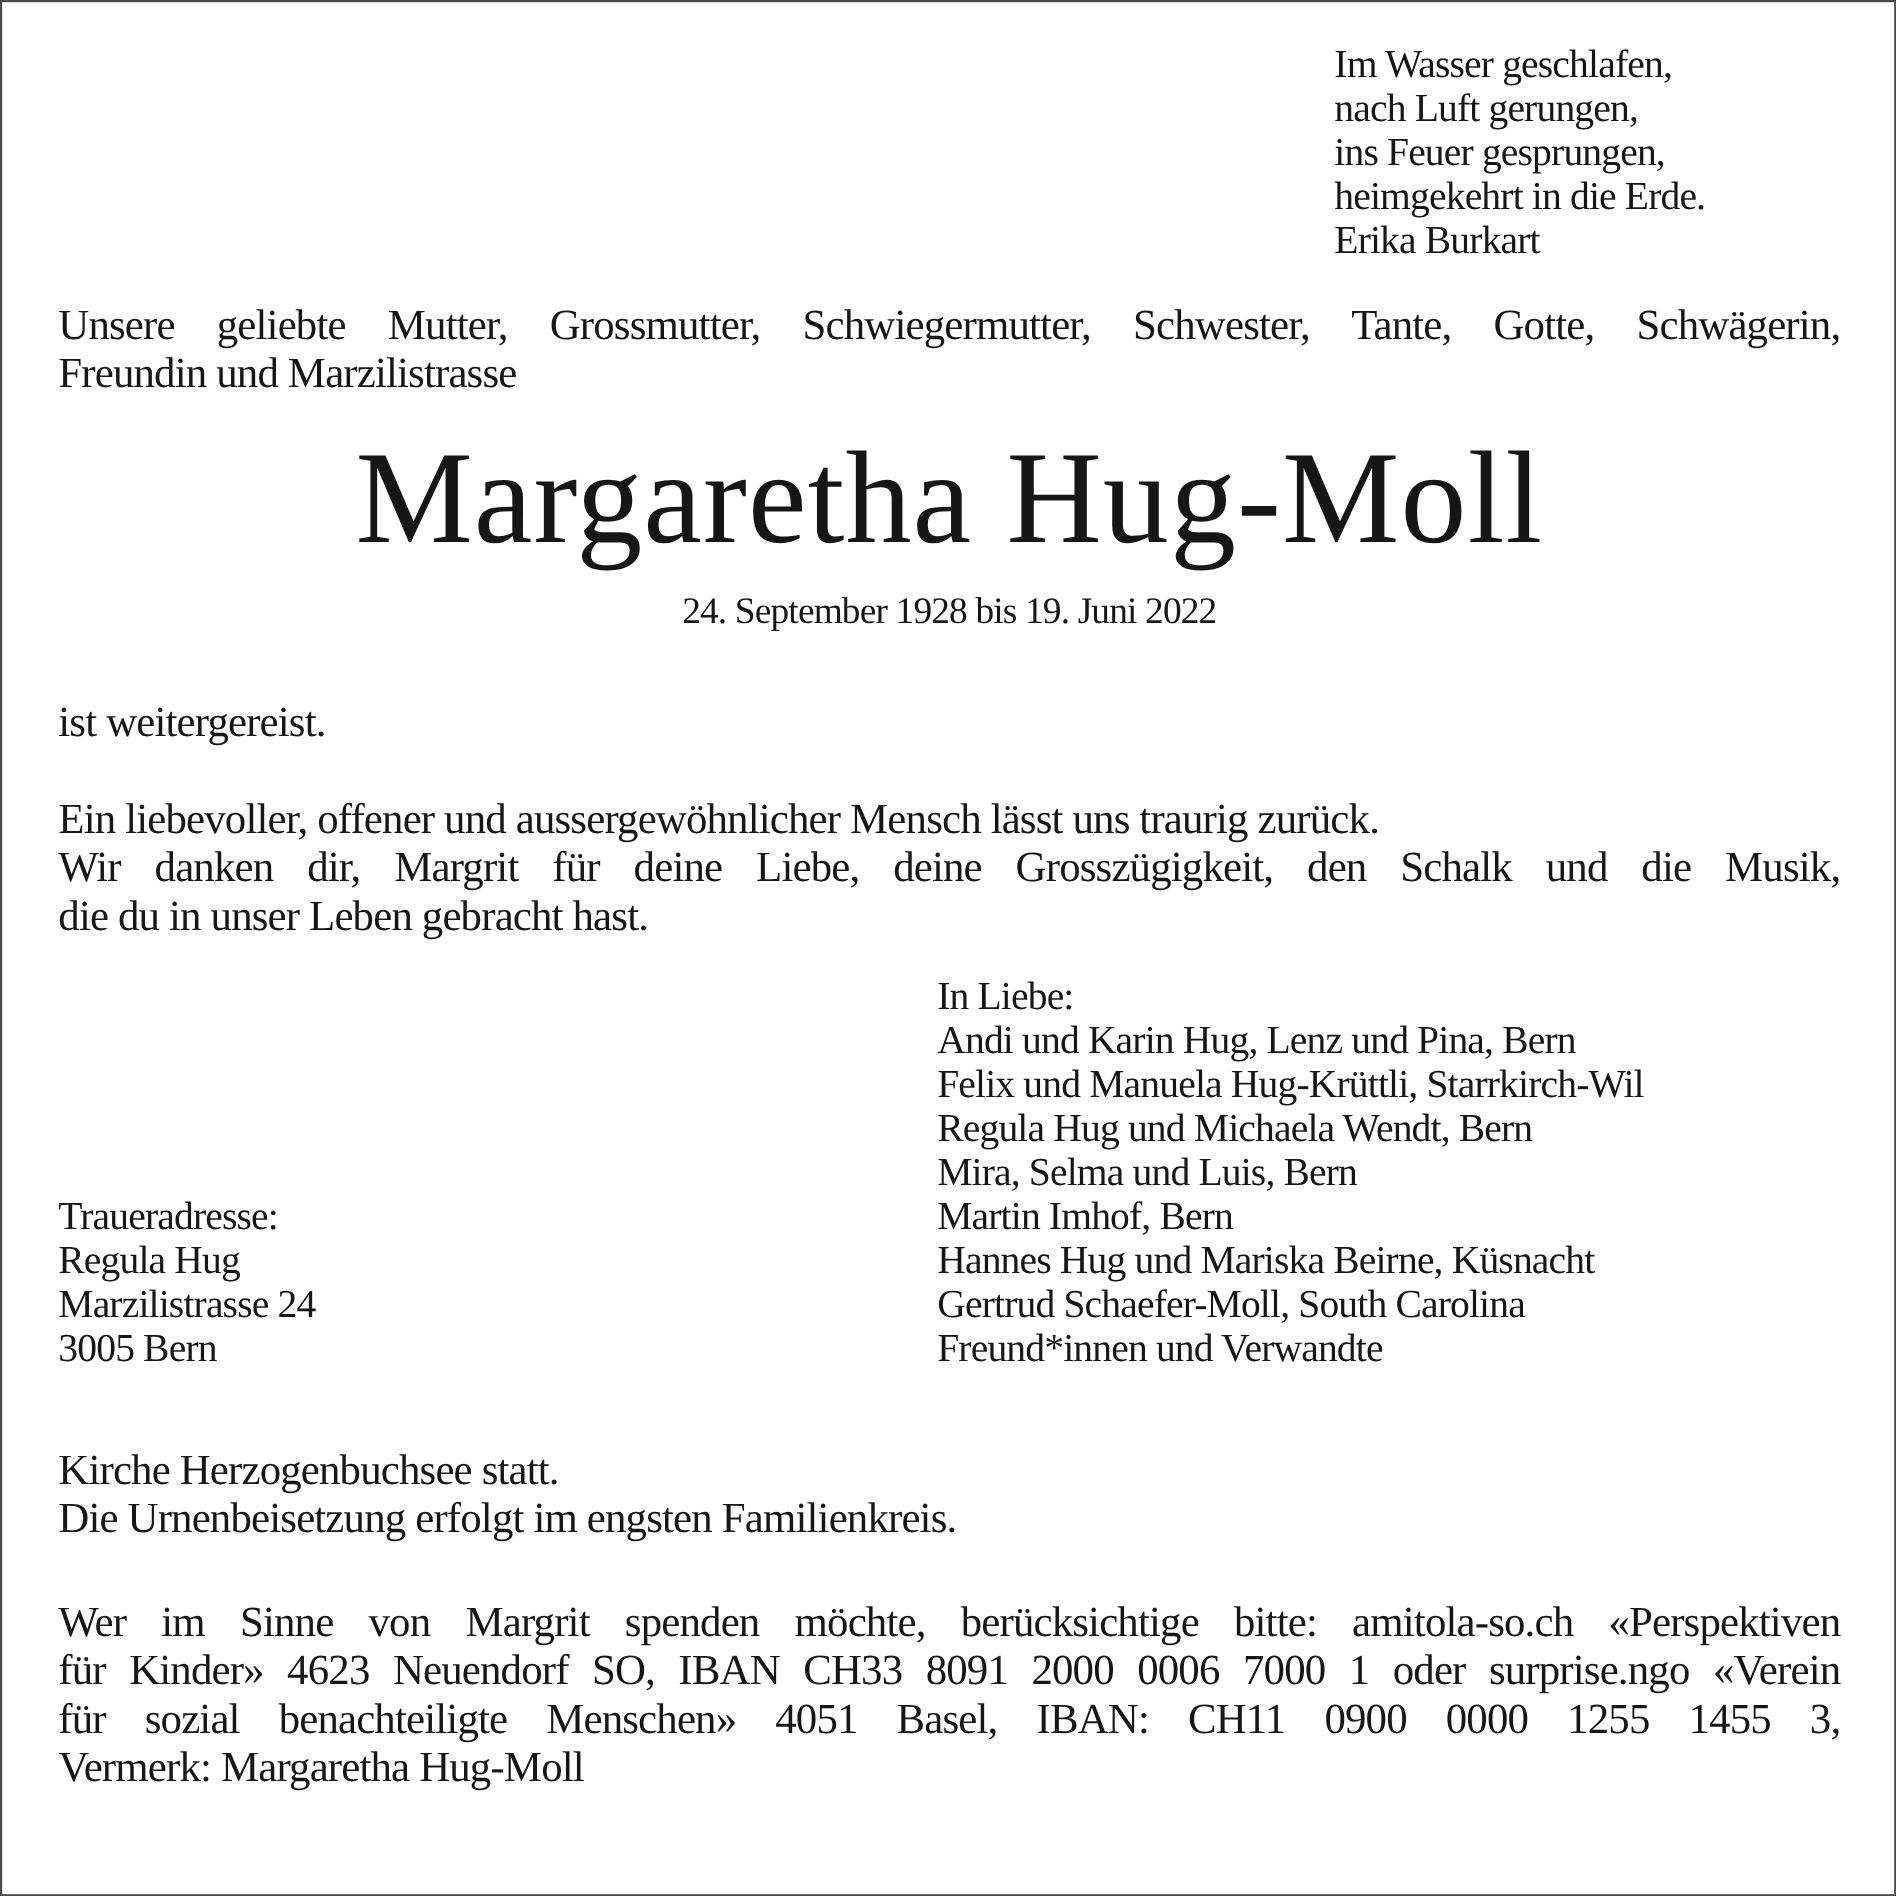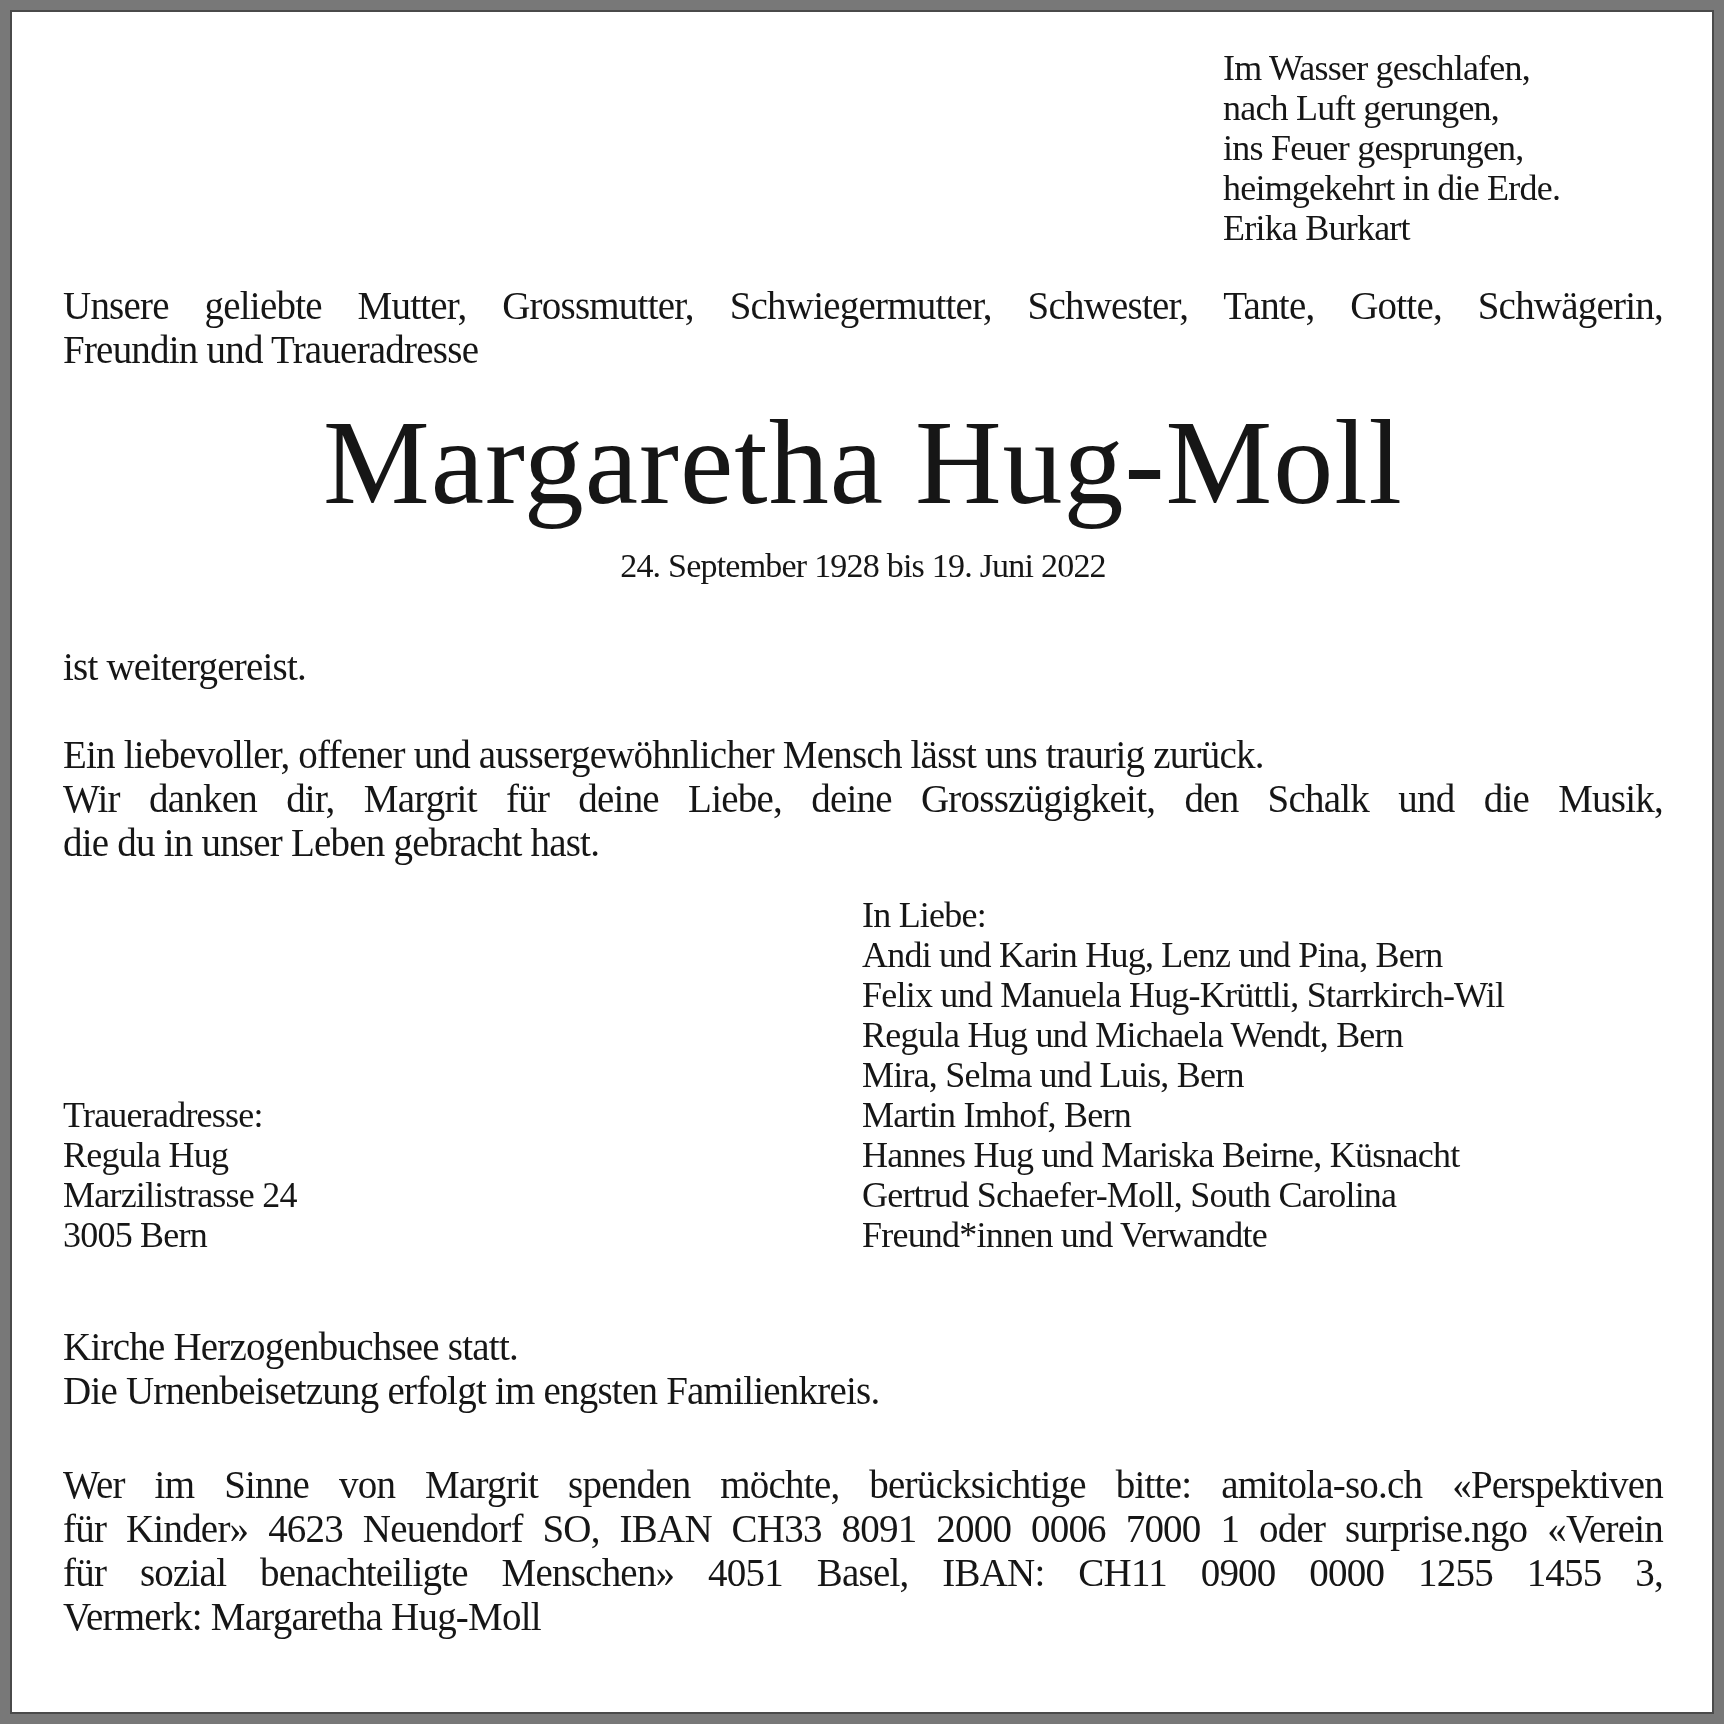--- a/index.html
+++ b/index.html
@@ -2,21 +2,20 @@
 <html><head>
 <meta charset="utf-8">
 <style>
   * { margin: 0; padding: 0; box-sizing: border-box; }
   html, body { background: #787878; }
   .canvas {
     position: relative;
     width: 1724px;
     height: 1724px;
     background: #787878;
-    padding: 10px;
   }
   .page {
     width: 100%;
     height: 100%;
     background: #ffffff;
     border: 2px solid #4a4a4a;
     padding: 36px 49px 0 51px;
     overflow: hidden;
     color: #161616;
     font-family: "Liberation Serif", "DejaVu Serif", serif;
@@ -74,21 +73,21 @@
     <div class="poem">
       <div>Im Wasser geschlafen,</div>
       <div>nach Luft gerungen,</div>
       <div>ins Feuer gesprungen,</div>
       <div>heimgekehrt in die Erde.</div>
       <div>Erika Burkart</div>
     </div>
 
     <div class="intro">
       <div class="stretch">Unsere geliebte Mutter, Grossmutter, Schwiegermutter, Schwester, Tante, Gotte, Schwägerin,</div>
-      <div>Freundin und Traueradresse</div>
+      <div>Freundin und Marzilistrasse</div>
     </div>
 
     <h1 class="name">Margaretha Hug-Moll</h1>
 
     <div class="dates">24. September 1928 bis 19. Juni 2022</div>
 
     <div class="announce">ist weitergereist.</div>
 
     <div class="tribute">
       <div>Ein liebevoller, offener und aussergewöhnlicher Mensch lässt uns traurig zurück.</div>

